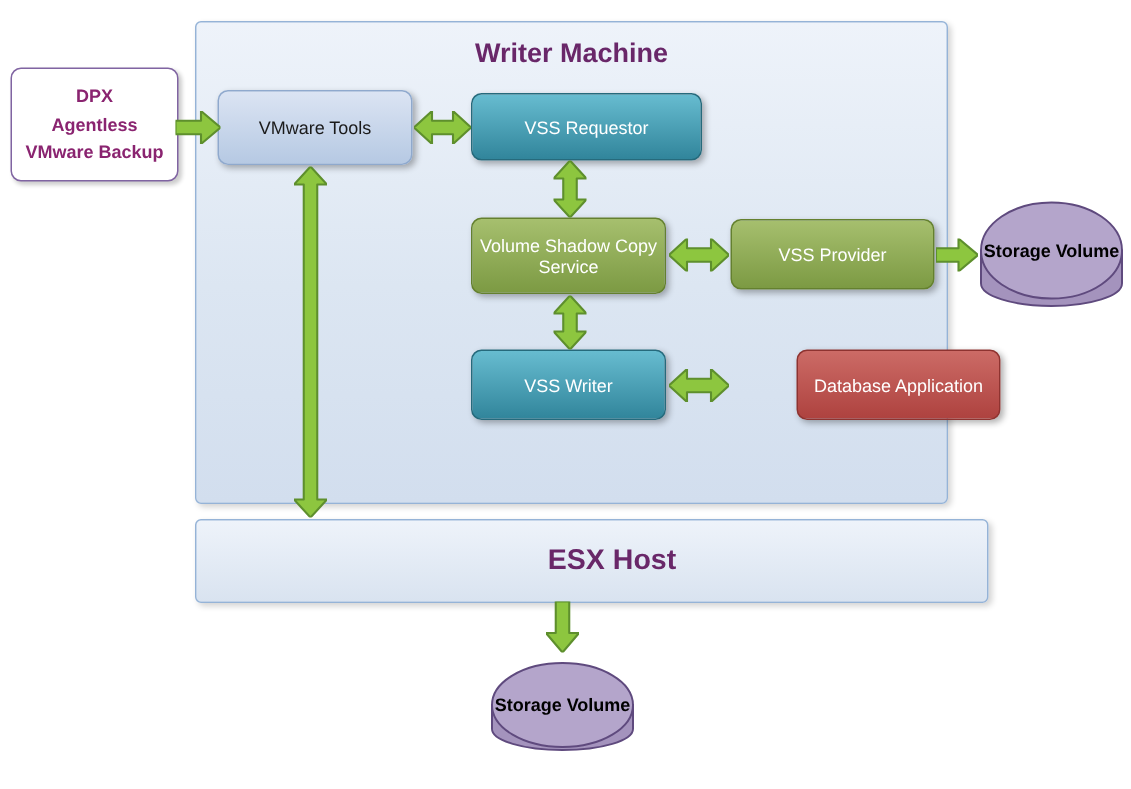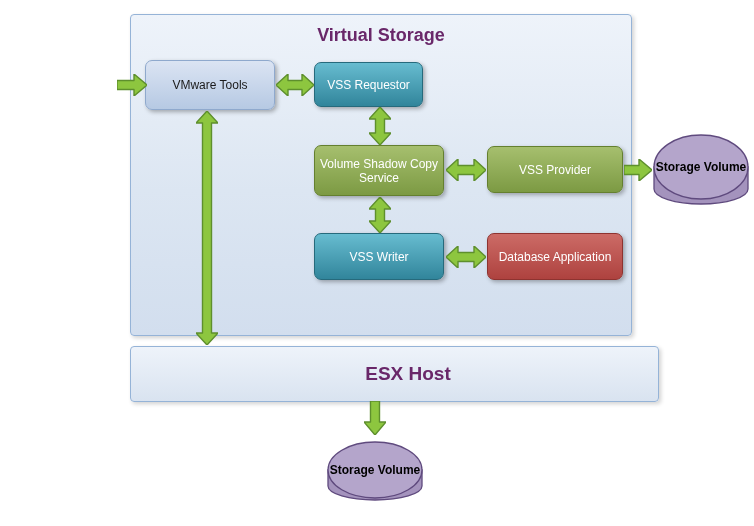--- a/index.html
+++ b/index.html
@@ -94,23 +94,24 @@
   }
   .node-green {
     background: linear-gradient(180deg, #a6bf6e 0%, #7c9a43 100%);
     border: 1px solid #64802f;
     color: #ffffff;
   }
   .node-red {
     background: linear-gradient(180deg, #cc6b66 0%, #ae423f 100%);
     border: 1px solid #8e3330;
     color: #ffffff;
+    margin-left: 44px;
   }
   #node-vmware-tools        { left: 145px; top: 60px;  width: 130px; height: 50px; }
-  #node-vss-requestor       { left: 314px; top: 62px;  width: 109px; height: 45px; }
+  #node-vss-requestor       { left: 314px; top: 62px;  width: 154px; height: 45px; }
   #node-vscs                { left: 314px; top: 145px; width: 130px; height: 51px; }
   #node-vss-provider        { left: 487px; top: 146px; width: 136px; height: 47px; }
   #node-vss-writer          { left: 314px; top: 233px; width: 130px; height: 47px; }
   #node-database-app        { left: 487px; top: 233px; width: 136px; height: 47px; }
   
   .arrow {
     position: absolute;
   }
   .arrow polygon, .arrow path {
     fill: #8dc63f;
@@ -130,23 +131,28 @@
     text-align: center;
     font-size: 12px;
     color: #000000;
   }
 </style>
 </head>
 <body>
 
 <div id="canvas">
 
+  <div class="dpx-box">
+    <div>DPX</div>
+    <div>Agentless</div>
+    <div>VMware Backup</div>
+  </div>
 
   <div class="vm-container">
-    <div class="big-title vm-title">Virtual Storage</div>
+    <div class="big-title vm-title">Writer Machine</div>
   </div>
 
   <div class="node node-grey" id="node-vmware-tools">VMware Tools</div>
   <div class="node node-teal" id="node-vss-requestor">VSS Requestor</div>
   <div class="node node-green" id="node-vscs">Volume Shadow Copy Service</div>
   <div class="node node-teal" id="node-vss-writer">VSS Writer</div>
   <div class="node node-green" id="node-vss-provider">VSS Provider</div>
   <div class="node node-red" id="node-database-app">Database Application</div>
 
   <div class="esx-container">

